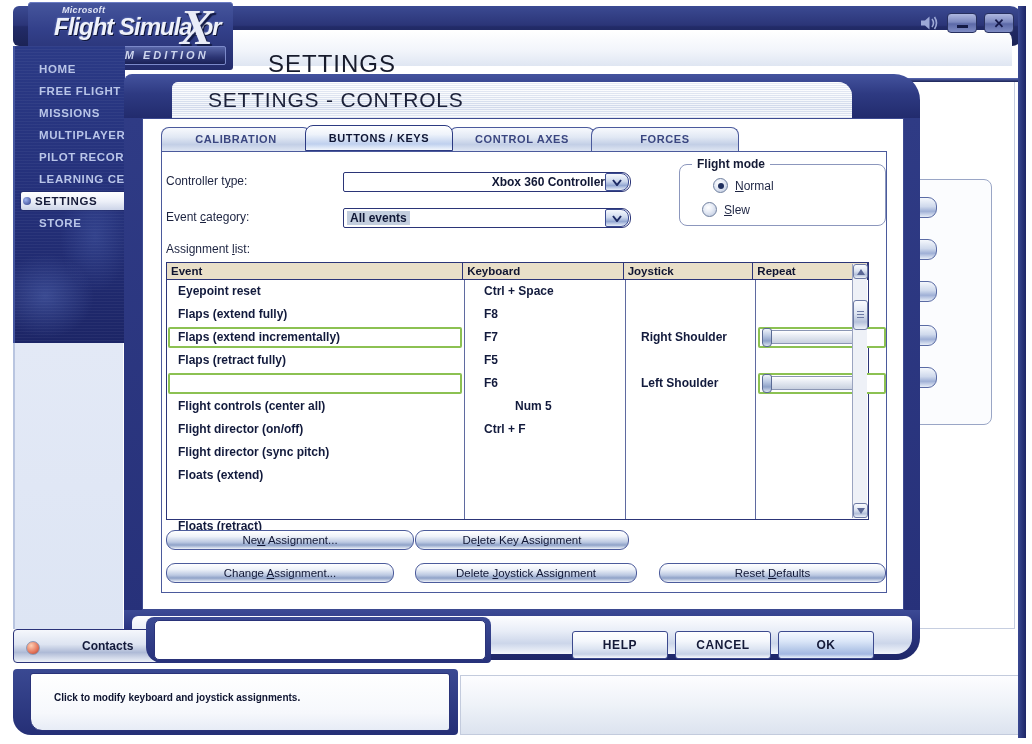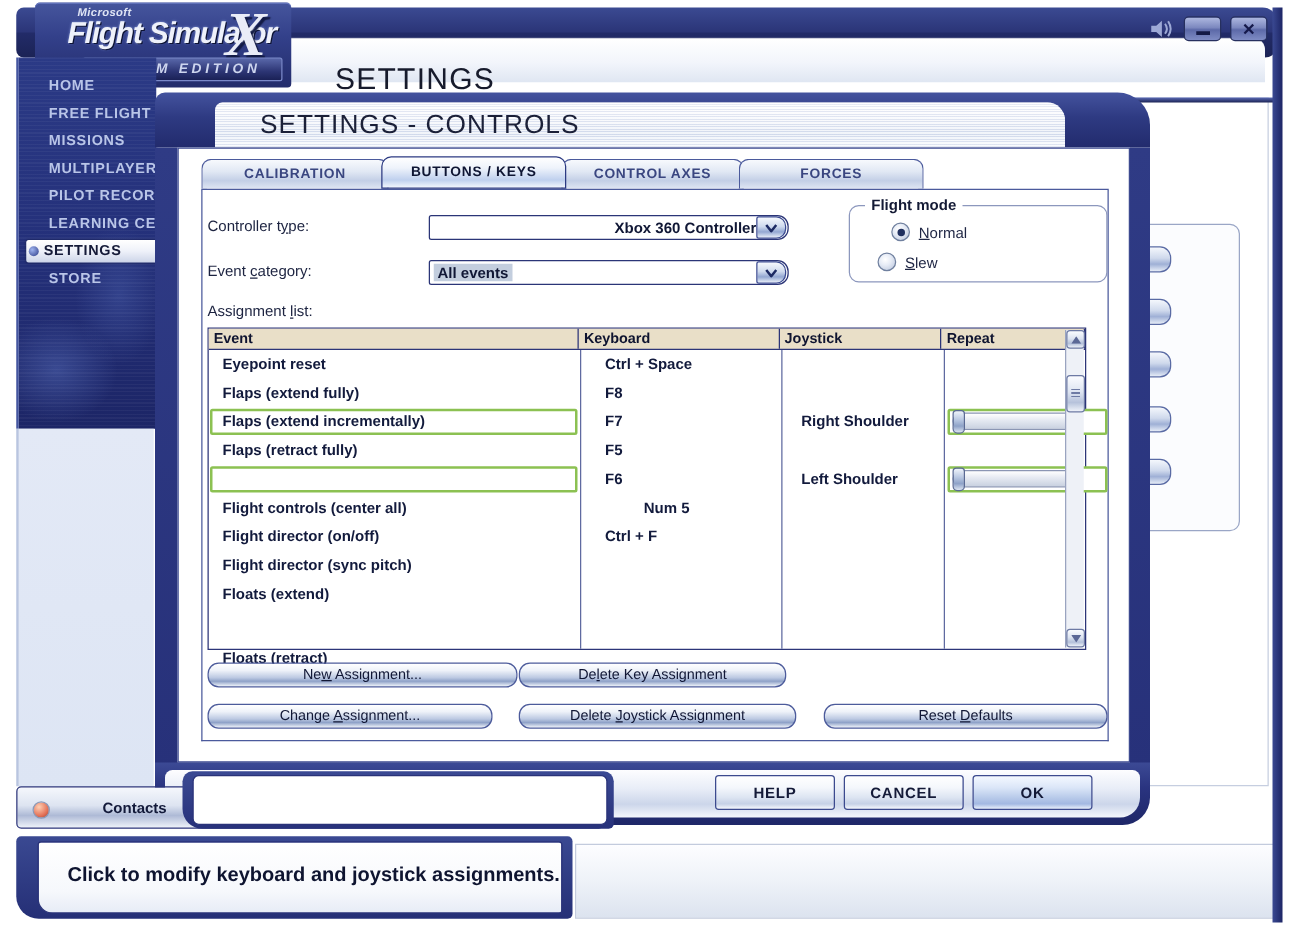--- a/index.html
+++ b/index.html
@@ -315,21 +315,21 @@
     border: 1px solid #4c5b9b; border-radius: 9px;
     font-size: 11.5px; color: #111735; text-align: center; line-height: 19px;
     white-space: nowrap; overflow: hidden;
   }
   .btn u { text-decoration: underline; }
   .dlgbtn {
     position: absolute; height: 28px;
     background: linear-gradient(180deg,#ffffff 0%, #f4f7fc 35%, #dde5f2 65%, #c6d1e6 85%, #f7f9fd 100%);
     border: 1px solid #3c4a8e; border-radius: 3px;
     font-size: 12px; font-weight: bold; color: #141a38; letter-spacing: .6px;
-    text-align: center; line-height: 27px;
+    text-align: center; line-height: 27px; margin-top: 11px;
   }
   .dlgbtn.primary {
     background: linear-gradient(180deg,#f4f8ff 0%, #dbe6f8 35%, #b9cbea 65%, #a3b8e2 85%, #eaf1fb 100%);
   }
 
   
   .contacts-bar {
     position: absolute; left: 13px; top: 629px; width: 470px; height: 34px;
     background: linear-gradient(180deg,#f5f7fc 0%, #dde4f1 45%, #aebad6 70%, #eef2f9 100%);
     border: 1px solid #2a3379; border-radius: 4px 18px 4px 4px;
@@ -355,21 +355,21 @@
     position: absolute; left: 13px; top: 669px; width: 445px; height: 66px;
     background: linear-gradient(180deg,#3a4992 0%, #252f76 100%);
     border-radius: 4px 4px 4px 18px;
   }
   .status-bar-white {
     position: absolute; left: 30px; top: 673px; width: 420px; height: 58px;
     background: linear-gradient(180deg,#ffffff 0%, #f6f8fc 70%, #e7ecf6 100%);
     border: 1px solid #2a3379; border-radius: 3px 3px 3px 12px;
   }
   .status-text {
-    position: absolute; left: 54px; top: 692px; font-size: 16px; font-weight: bold; color: #0e1430;
+    position: absolute; left: 54px; top: 692px; font-size: 10px; font-weight: bold; color: #0e1430;
   }
   .bottom-right-panel {
     position: absolute; left: 460px; top: 675px; width: 560px; height: 60px;
     background: linear-gradient(180deg,#fdfdff 0%, #eef2f8 50%, #dce3ef 100%);
     border: 1px solid #c3cbdd;
   }
   .right-edge {
     position: absolute; right: 6px; top: 6px; width: 8px; height: 732px;
     background: linear-gradient(90deg,#3a4992,#1d2565);
   }

